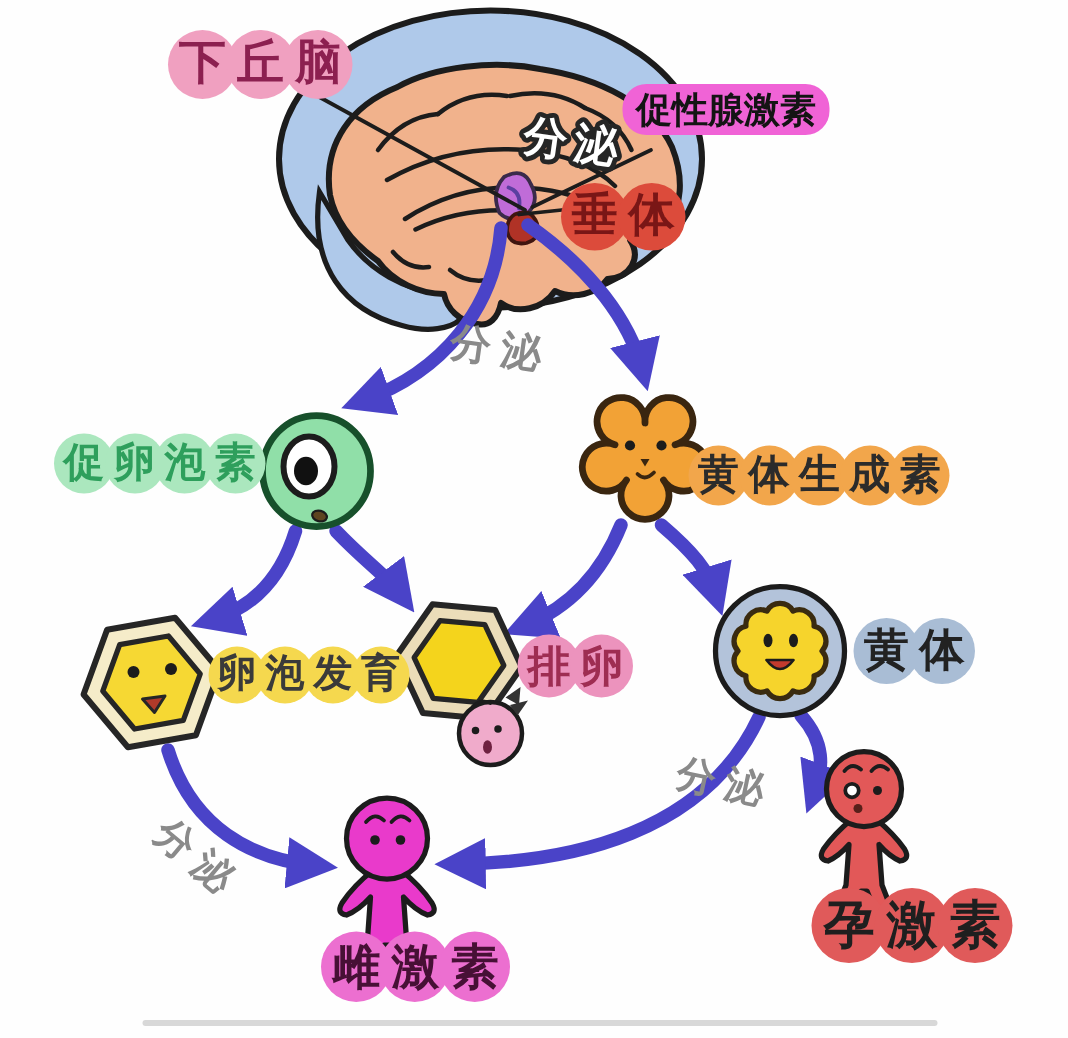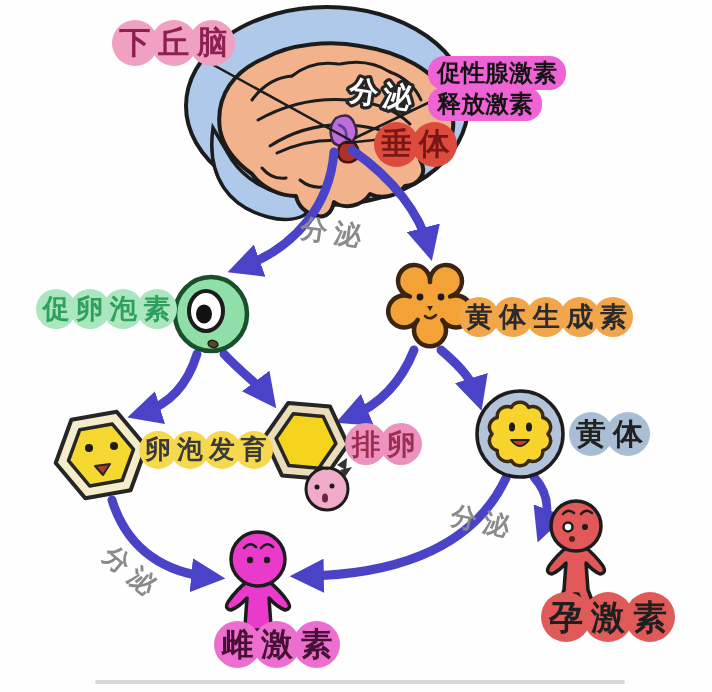--- a/index.html
+++ b/index.html
@@ -174,22 +174,21 @@
 
     <rect x="95" y="680" width="530" height="4" rx="2" fill="#d8d8d8"></rect>
   </svg>
 
   <div class="bubble-label bubbles" style="left:112px;top:20px;--d:46px;--bub:#f0a0c0;--fg:#8c2050;">
       <span class="bchar">下</span>
       <span class="bchar">丘</span>
       <span class="bchar">脑</span>
     </div>
 
-  <div class="pill" style="left:428px;top:56px;">促性腺激素</div>
-  <div class="pill" style="left:428px;top:87px;">释放激素</div>
+  <div class="pill" style="left:415px;top:56px;">促性腺激素</div>
 
   <div class="bubble-label bubbles" style="left:374px;top:122px;--d:45px;--bub:#dc4b3b;--fg:#7a1616;">
       <span class="bchar">垂</span>
       <span class="bchar">体</span>
     </div>
 
   <div class="secrete" style="left:303px;top:210px;transform:rotate(8deg);">分泌</div>
 
   <div class="bubble-label bubbles" style="left:36px;top:289px;--d:40px;--bub:#abe7be;--fg:#2e9f5c;">
       <span class="bchar">促</span>

